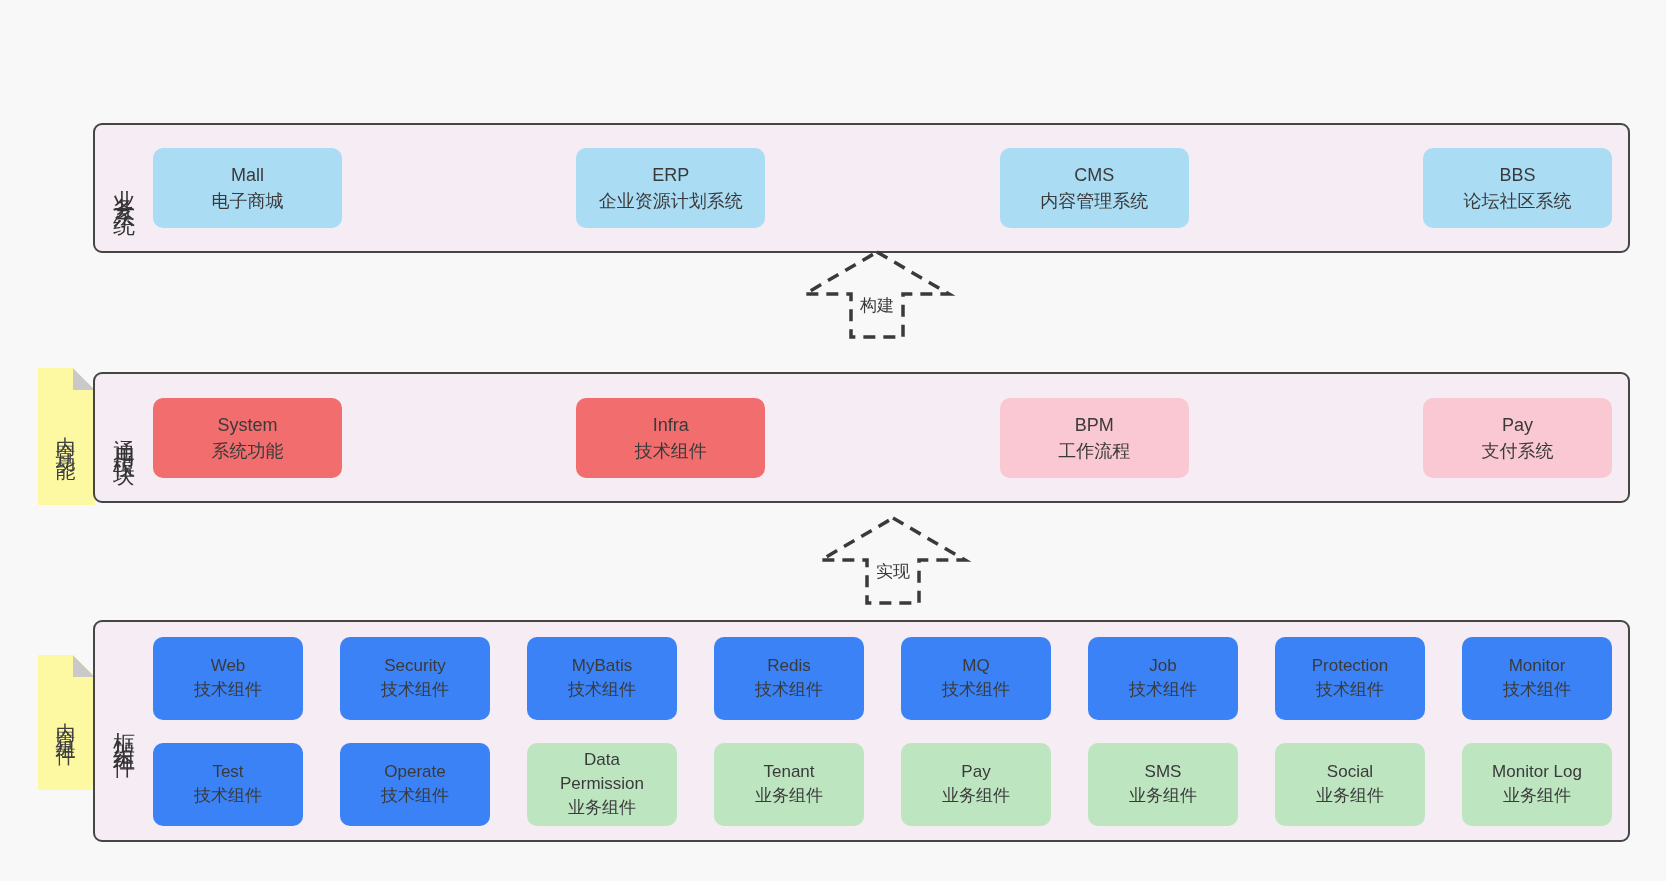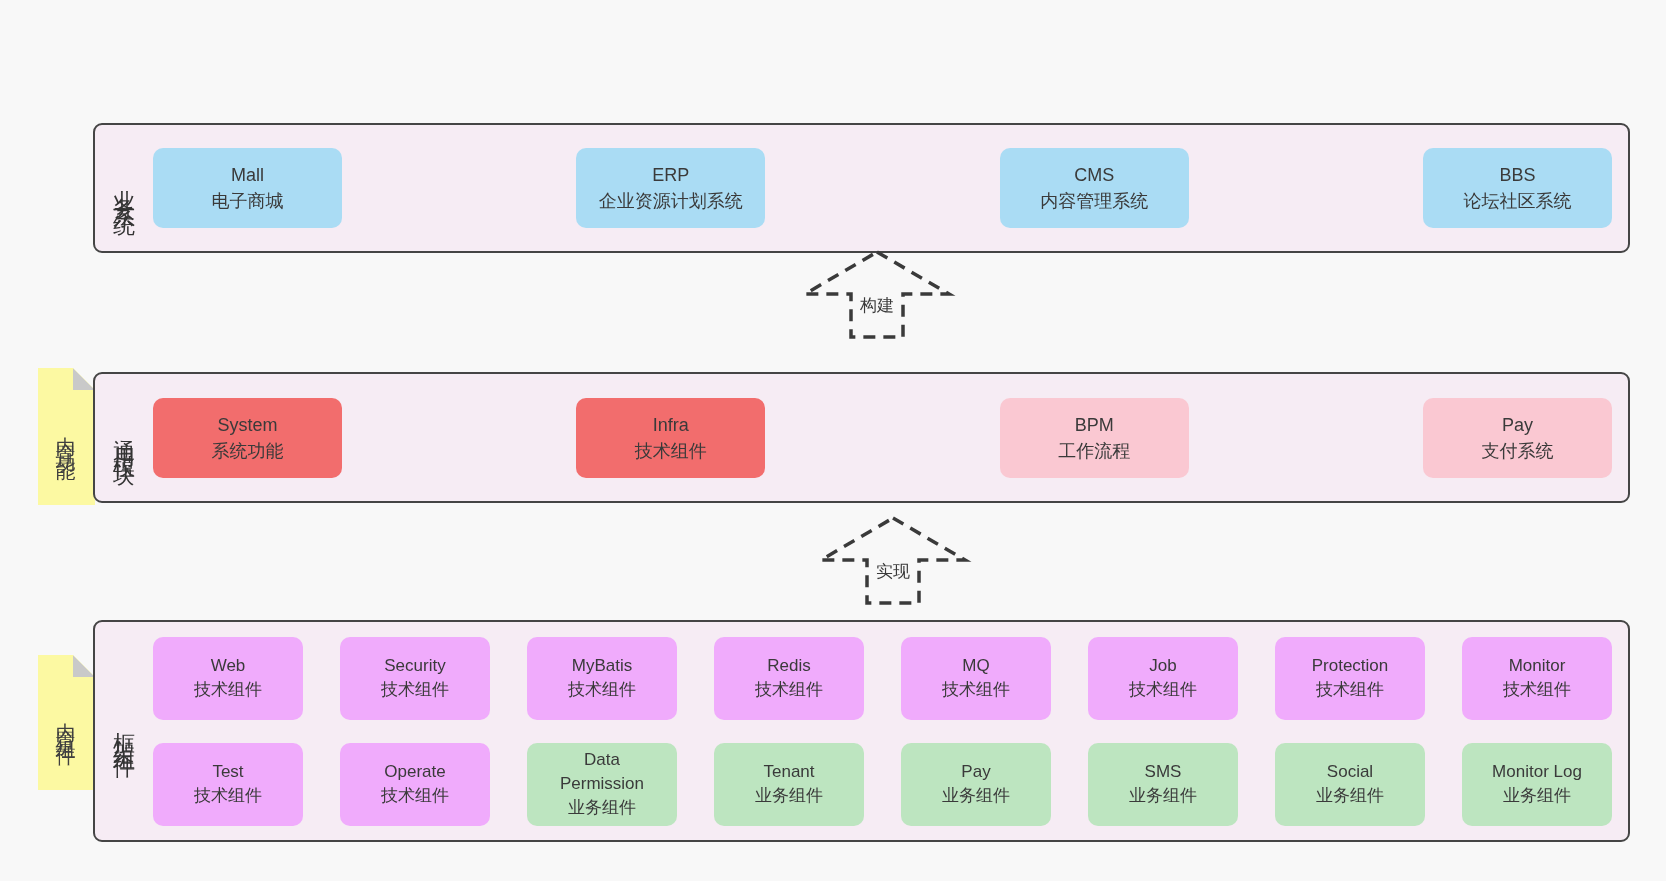--- a/index.html
+++ b/index.html
@@ -66,21 +66,21 @@
     justify-content: center;
     text-align: center;
   }
   .box6 { width: 189px; height: 80px; font-size: 18px; line-height: 26px; }
   .box8 { width: 150px; height: 83px; font-size: 17px; line-height: 24px; padding: 0 20px; }
   .box-name, .box-desc { display: block; }
 
   .c-blue       { background: #aadcf4; }
   .c-red        { background: #f26d6d; }
   .c-pink       { background: #fac8d2; }
-  .c-green      { background: #f0abfc; }
+  .c-green      { background: #3b82f6; }
   .c-lightgreen { background: #bde5c0; }
 
   
   .sticky {
     position: absolute;
     left: 38px;
     width: 57px;
     background: #fcf9a2;
     z-index: 1;
     display: flex; align-items: center; justify-content: center;

